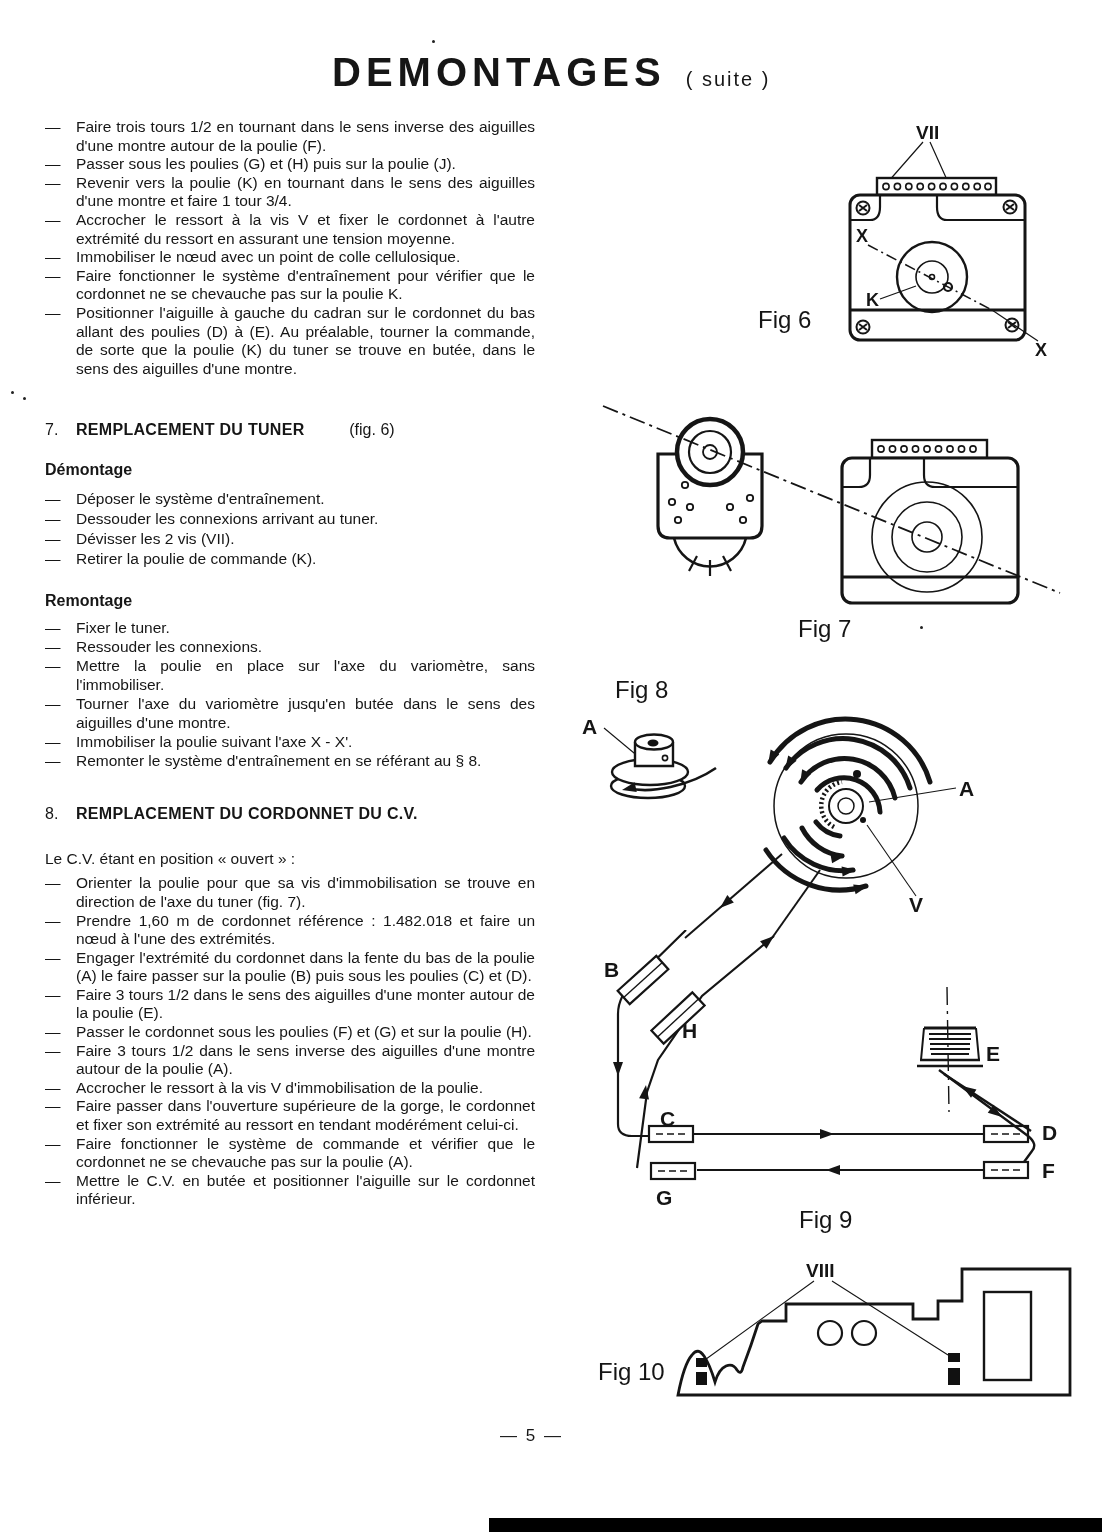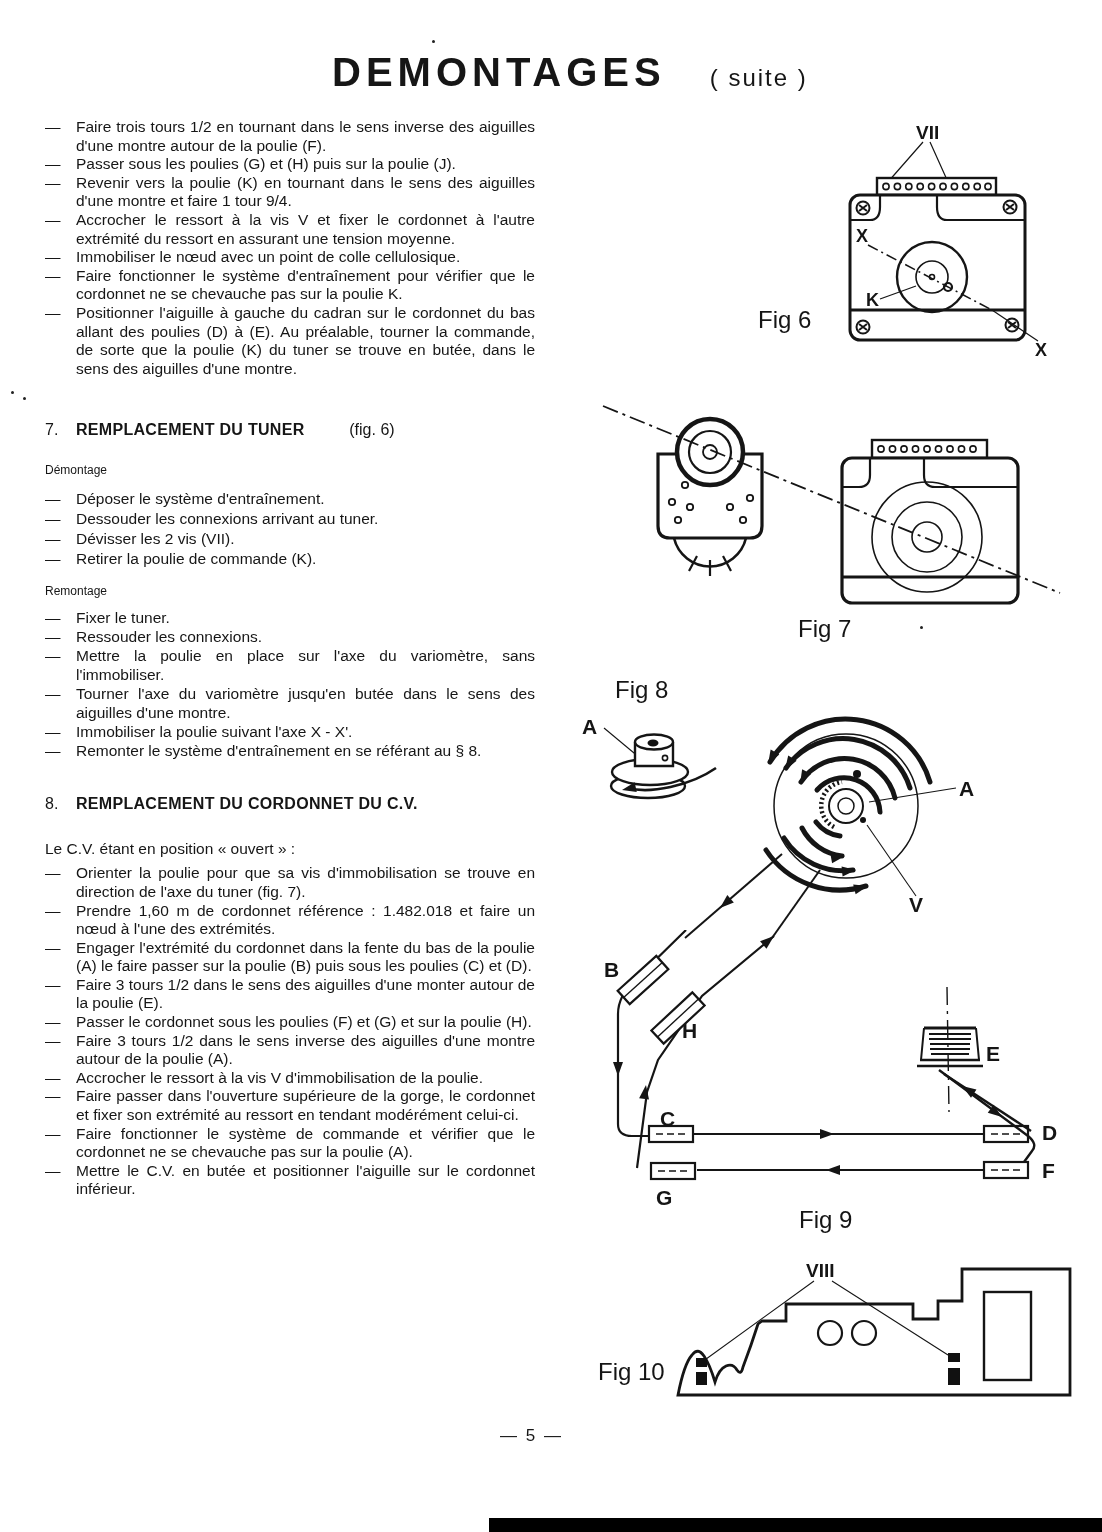--- a/index.html
+++ b/index.html
@@ -1,40 +1,40 @@
 <!DOCTYPE html>
 <html><head>
 <meta charset="utf-8">
 <style>
   html,body{margin:0;padding:0;}
   body{
     width:1102px;height:1532px;position:relative;background:#ffffff;
     font-family:"Liberation Sans",sans-serif;color:#161616;overflow:hidden;
   }
-  .title-row{position:absolute;left:332px;top:50px;display:flex;align-items:baseline;gap:32px;justify-content:space-between;}
+  .title-row{position:absolute;left:332px;top:50px;display:flex;align-items:baseline;gap:20px;justify-content:space-between;}
   .title{font-size:40px;font-weight:bold;letter-spacing:5px;}
-  .suite{font-size:24px;letter-spacing:2px;margin-left:12px;}
+  .suite{font-size:20px;letter-spacing:2px;}
   .col{
     position:absolute;left:45px;top:118px;width:490px;
     font-size:15.5px;line-height:18.6px;text-align:justify;
   }
   .li{display:flex;}
   .dash{flex:0 0 31px;}
   .bt{margin:0;flex:1;text-align:justify;}
   .sec-h{line-height:20px;font-size:16px;}
   .sec-h .bt{font-weight:bold;letter-spacing:.3px;}
   .sec-h .suffix{font-weight:normal;letter-spacing:0;margin-left:40px;}
-  .sub-h{font-weight:normal;font-size:12px;line-height:20px;}
+  .sub-h{font-weight:bold;font-size:16px;line-height:20px;}
   .lh20 .li{line-height:20px;}
   .lh19 .li{line-height:19px;}
   .cv-line{line-height:19px;}
   .mt-h7{margin-top:42px;}
   .mt-dem{margin-top:20px;}
   .mt-demlist{margin-top:9px;}
-  .mt-rem{margin-top:12px;}
+  .mt-rem{margin-top:22px;}
   .mt-remlist{margin-top:7px;}
   .mt-h8{margin-top:34px;}
   .mt-cv{margin-top:25px;}
   .mt-s8list{margin-top:6px;}
   .fig{position:absolute;}
   .fig svg text{font-family:"Liberation Sans",sans-serif;fill:#151515;}
   .fig-label{font-size:24px;}
   .callout{font-weight:bold;}
   .page-num{position:absolute;left:500px;top:1426px;font-size:17px;letter-spacing:2px;}
   .bottom-bar{position:absolute;left:489px;top:1518px;width:613px;height:14px;background:#000;}
@@ -54,21 +54,21 @@
     <div class="li">
         <span class="dash">—</span>
         <p class="bt">Faire trois tours 1/2 en tournant dans le sens inverse des aiguilles d'une montre autour de la poulie (F).</p>
       </div>
     <div class="li">
         <span class="dash">—</span>
         <p class="bt">Passer sous les poulies (G) et (H) puis sur la poulie (J).</p>
       </div>
     <div class="li">
         <span class="dash">—</span>
-        <p class="bt">Revenir vers la poulie (K) en tournant dans le sens des aiguilles d'une montre et faire 1 tour 9/4.</p>
+        <p class="bt">Revenir vers la poulie (K) en tournant dans le sens des aiguilles d'une montre et faire 1 tour 3/4.</p>
       </div>
     <div class="li">
         <span class="dash">—</span>
         <p class="bt">Accrocher le ressort à la vis V et fixer le cordonnet à l'autre extrémité du ressort en assurant une tension moyenne.</p>
       </div>
     <div class="li">
         <span class="dash">—</span>
         <p class="bt">Immobiliser le nœud avec un point de colle cellulosique.</p>
       </div>
     <div class="li">

